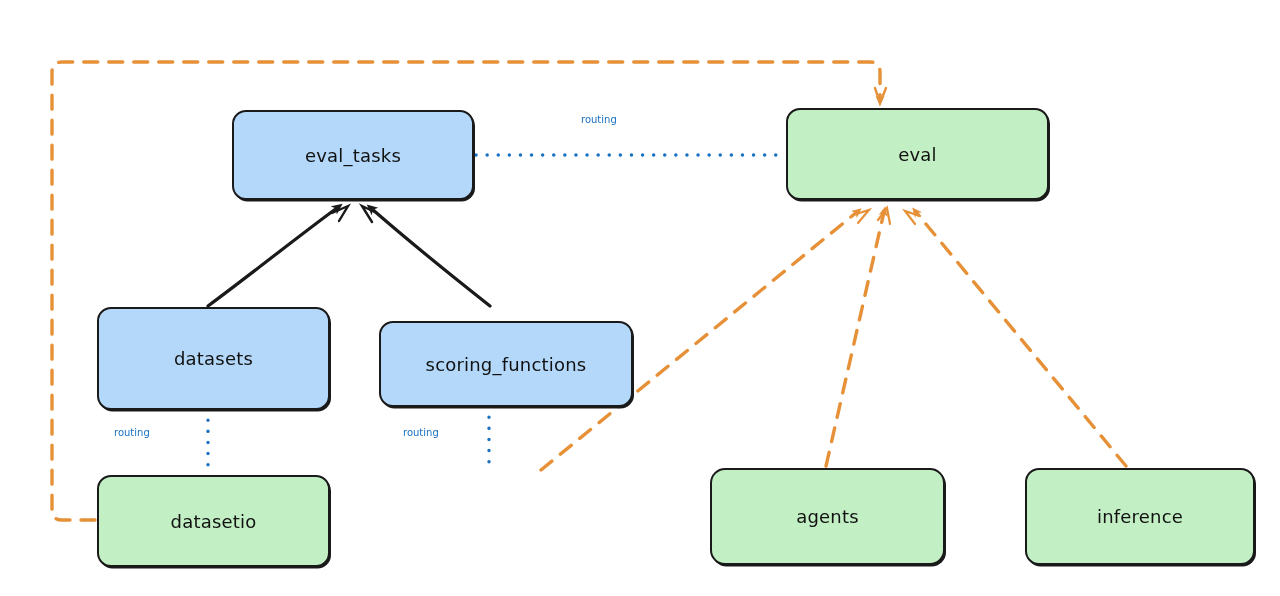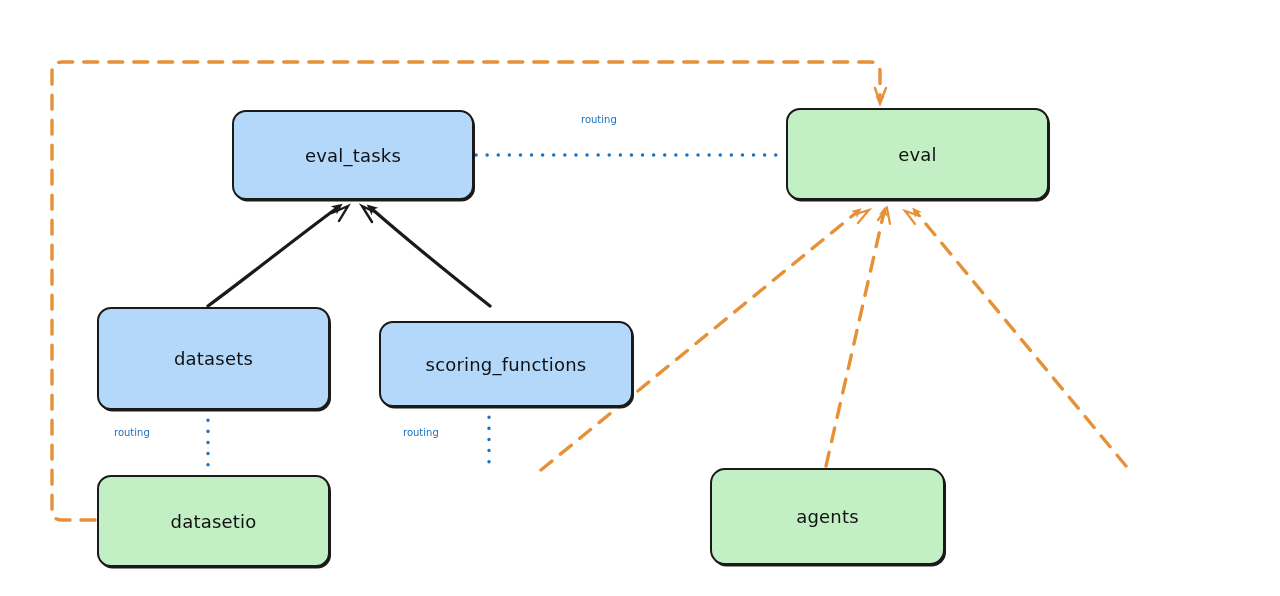--- a/index.html
+++ b/index.html
@@ -135,20 +135,23 @@
 
   <div class="node green" style="left:97px; top:475px; width:233px; height:92px;text-align:right;">
     <span class="node-label">datasetio</span>
   </div>
 
 
   <div class="node green" style="left:710px; top:468px; width:235px; height:97px;border-radius:15px;">
     <span class="node-label">agents</span>
   </div>
 
+  <div class="node green" style="left:1025px; top:468px; width:230px; height:97px;">
+    <span class="node-label">inference</span>
+  </div>
 
   <div class="edge-label" style="left:578px; top:114px;">routing</div>
 
   <div class="edge-label" style="left:111px; top:427px;">routing</div>
 
   <div class="edge-label" style="left:400px; top:427px;">routing</div>
 
 </div>
 
 </body></html>

